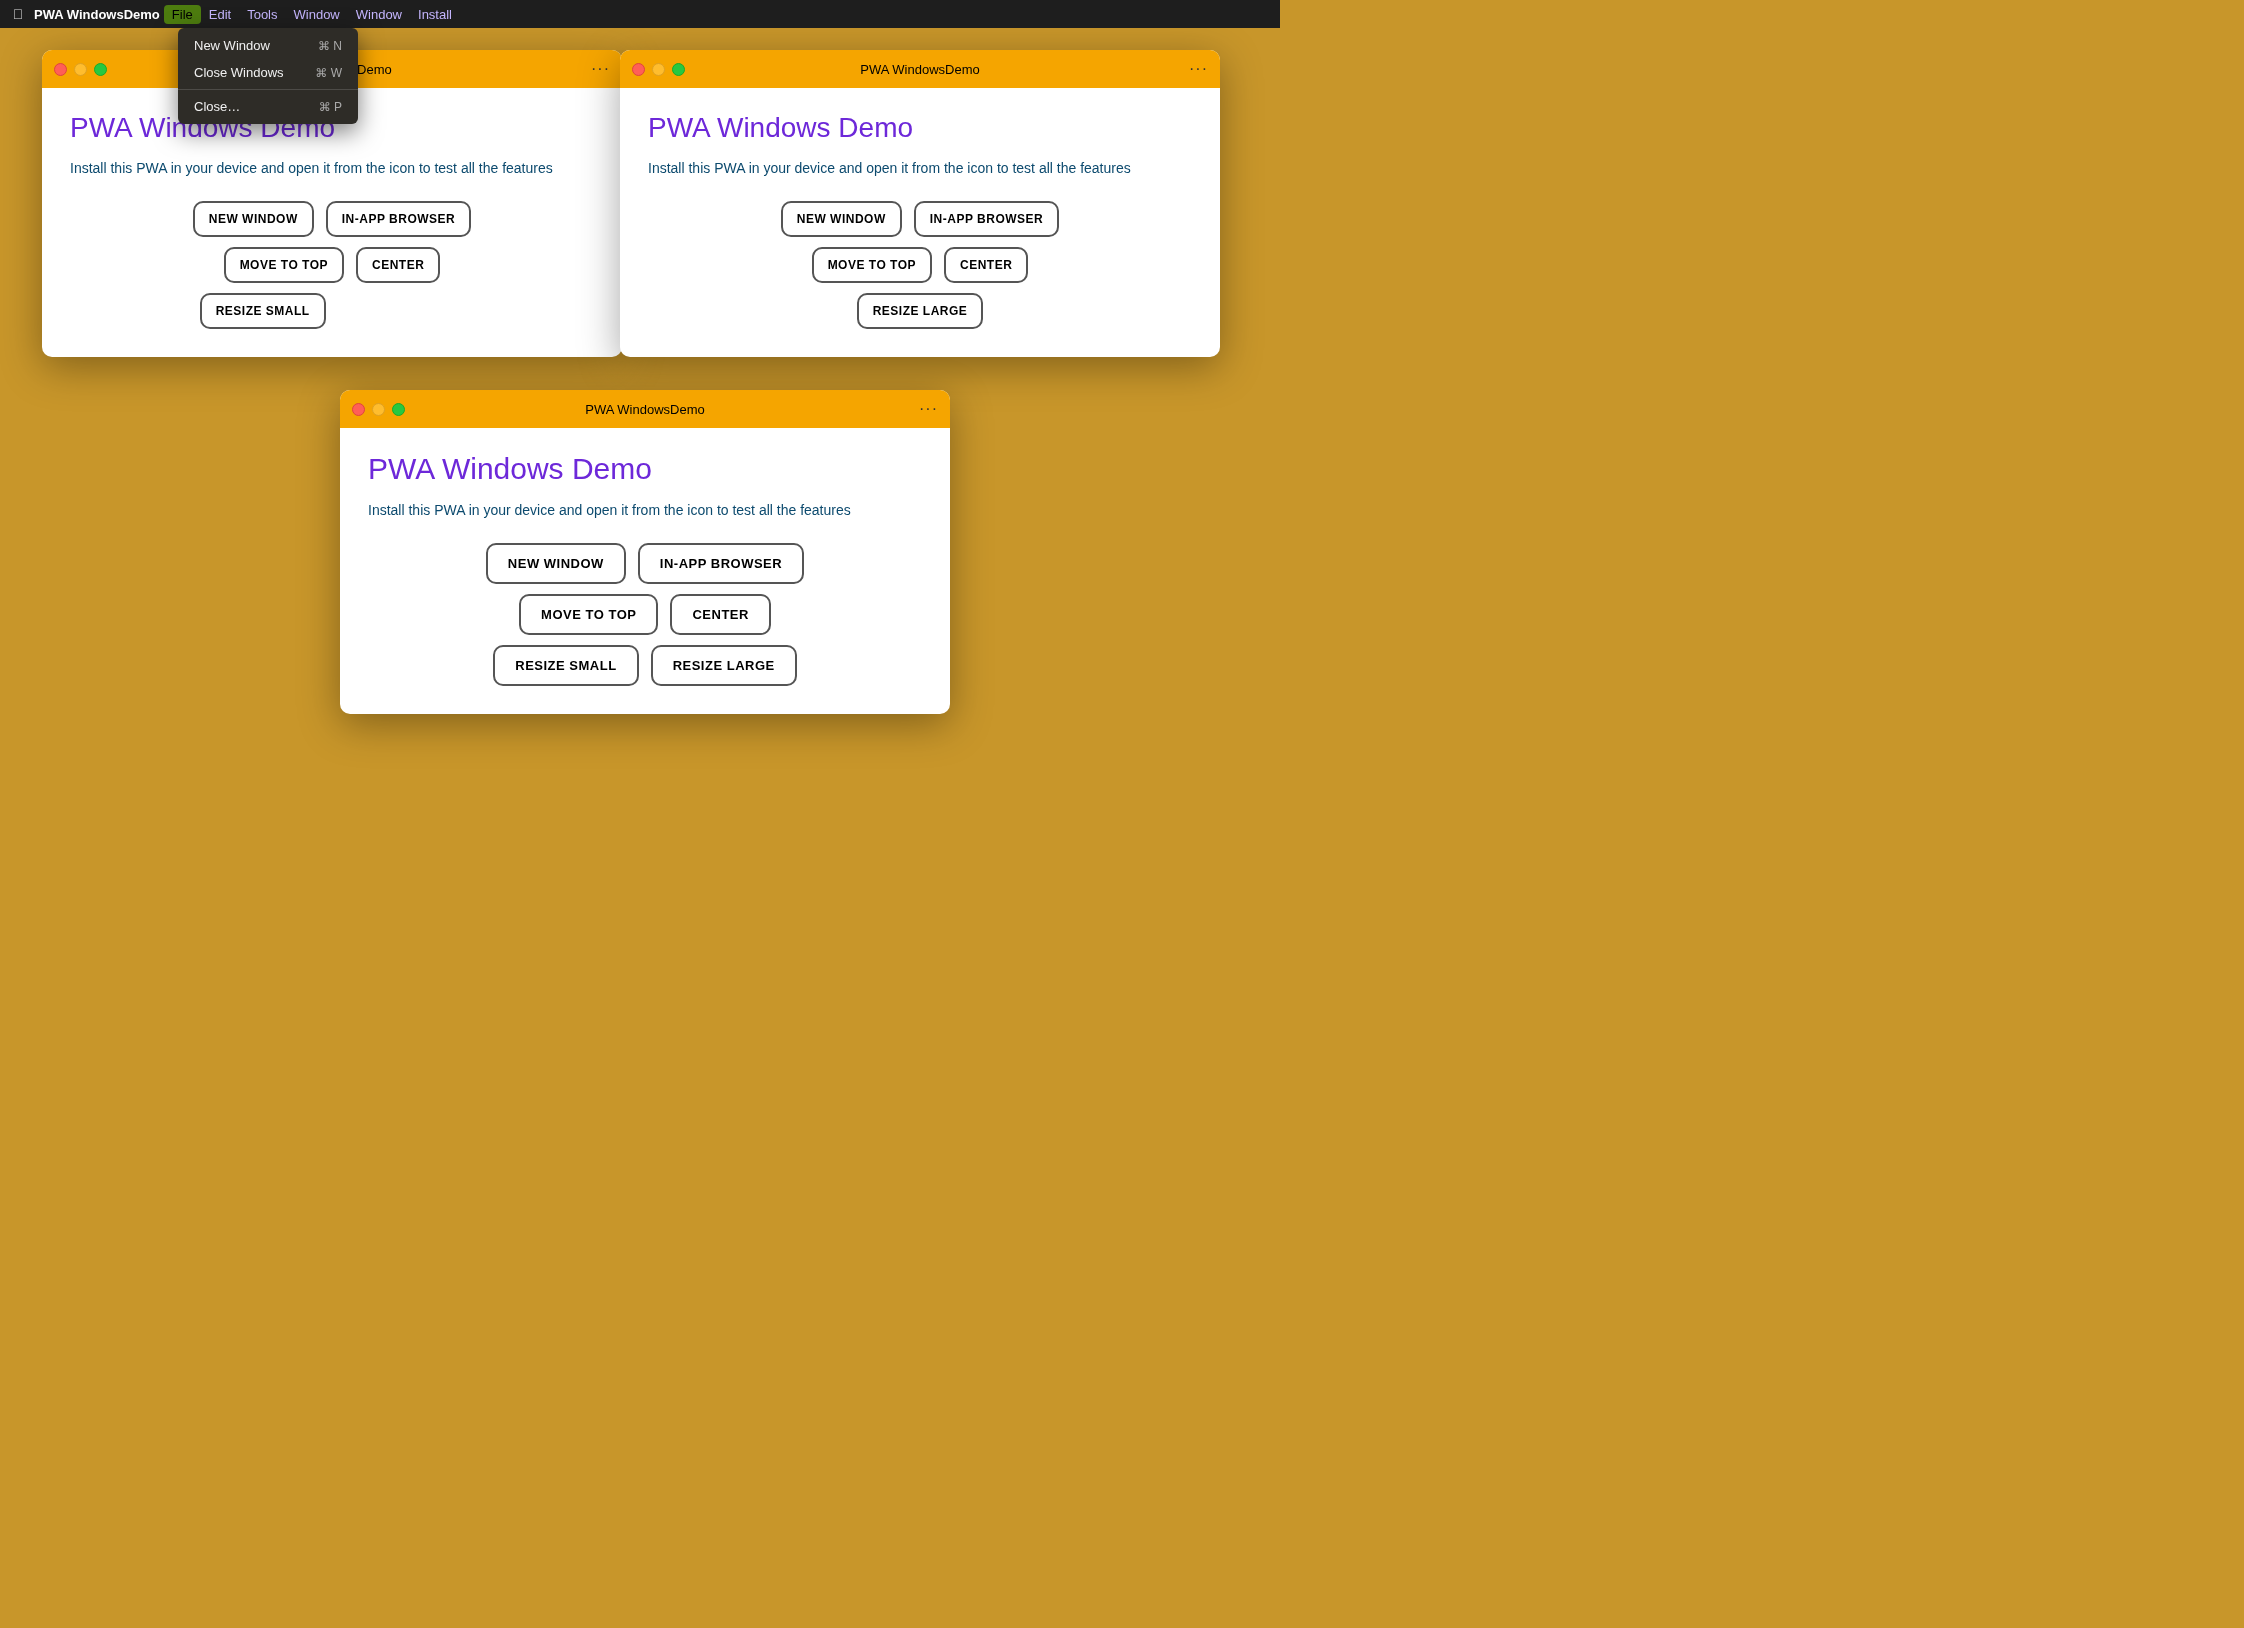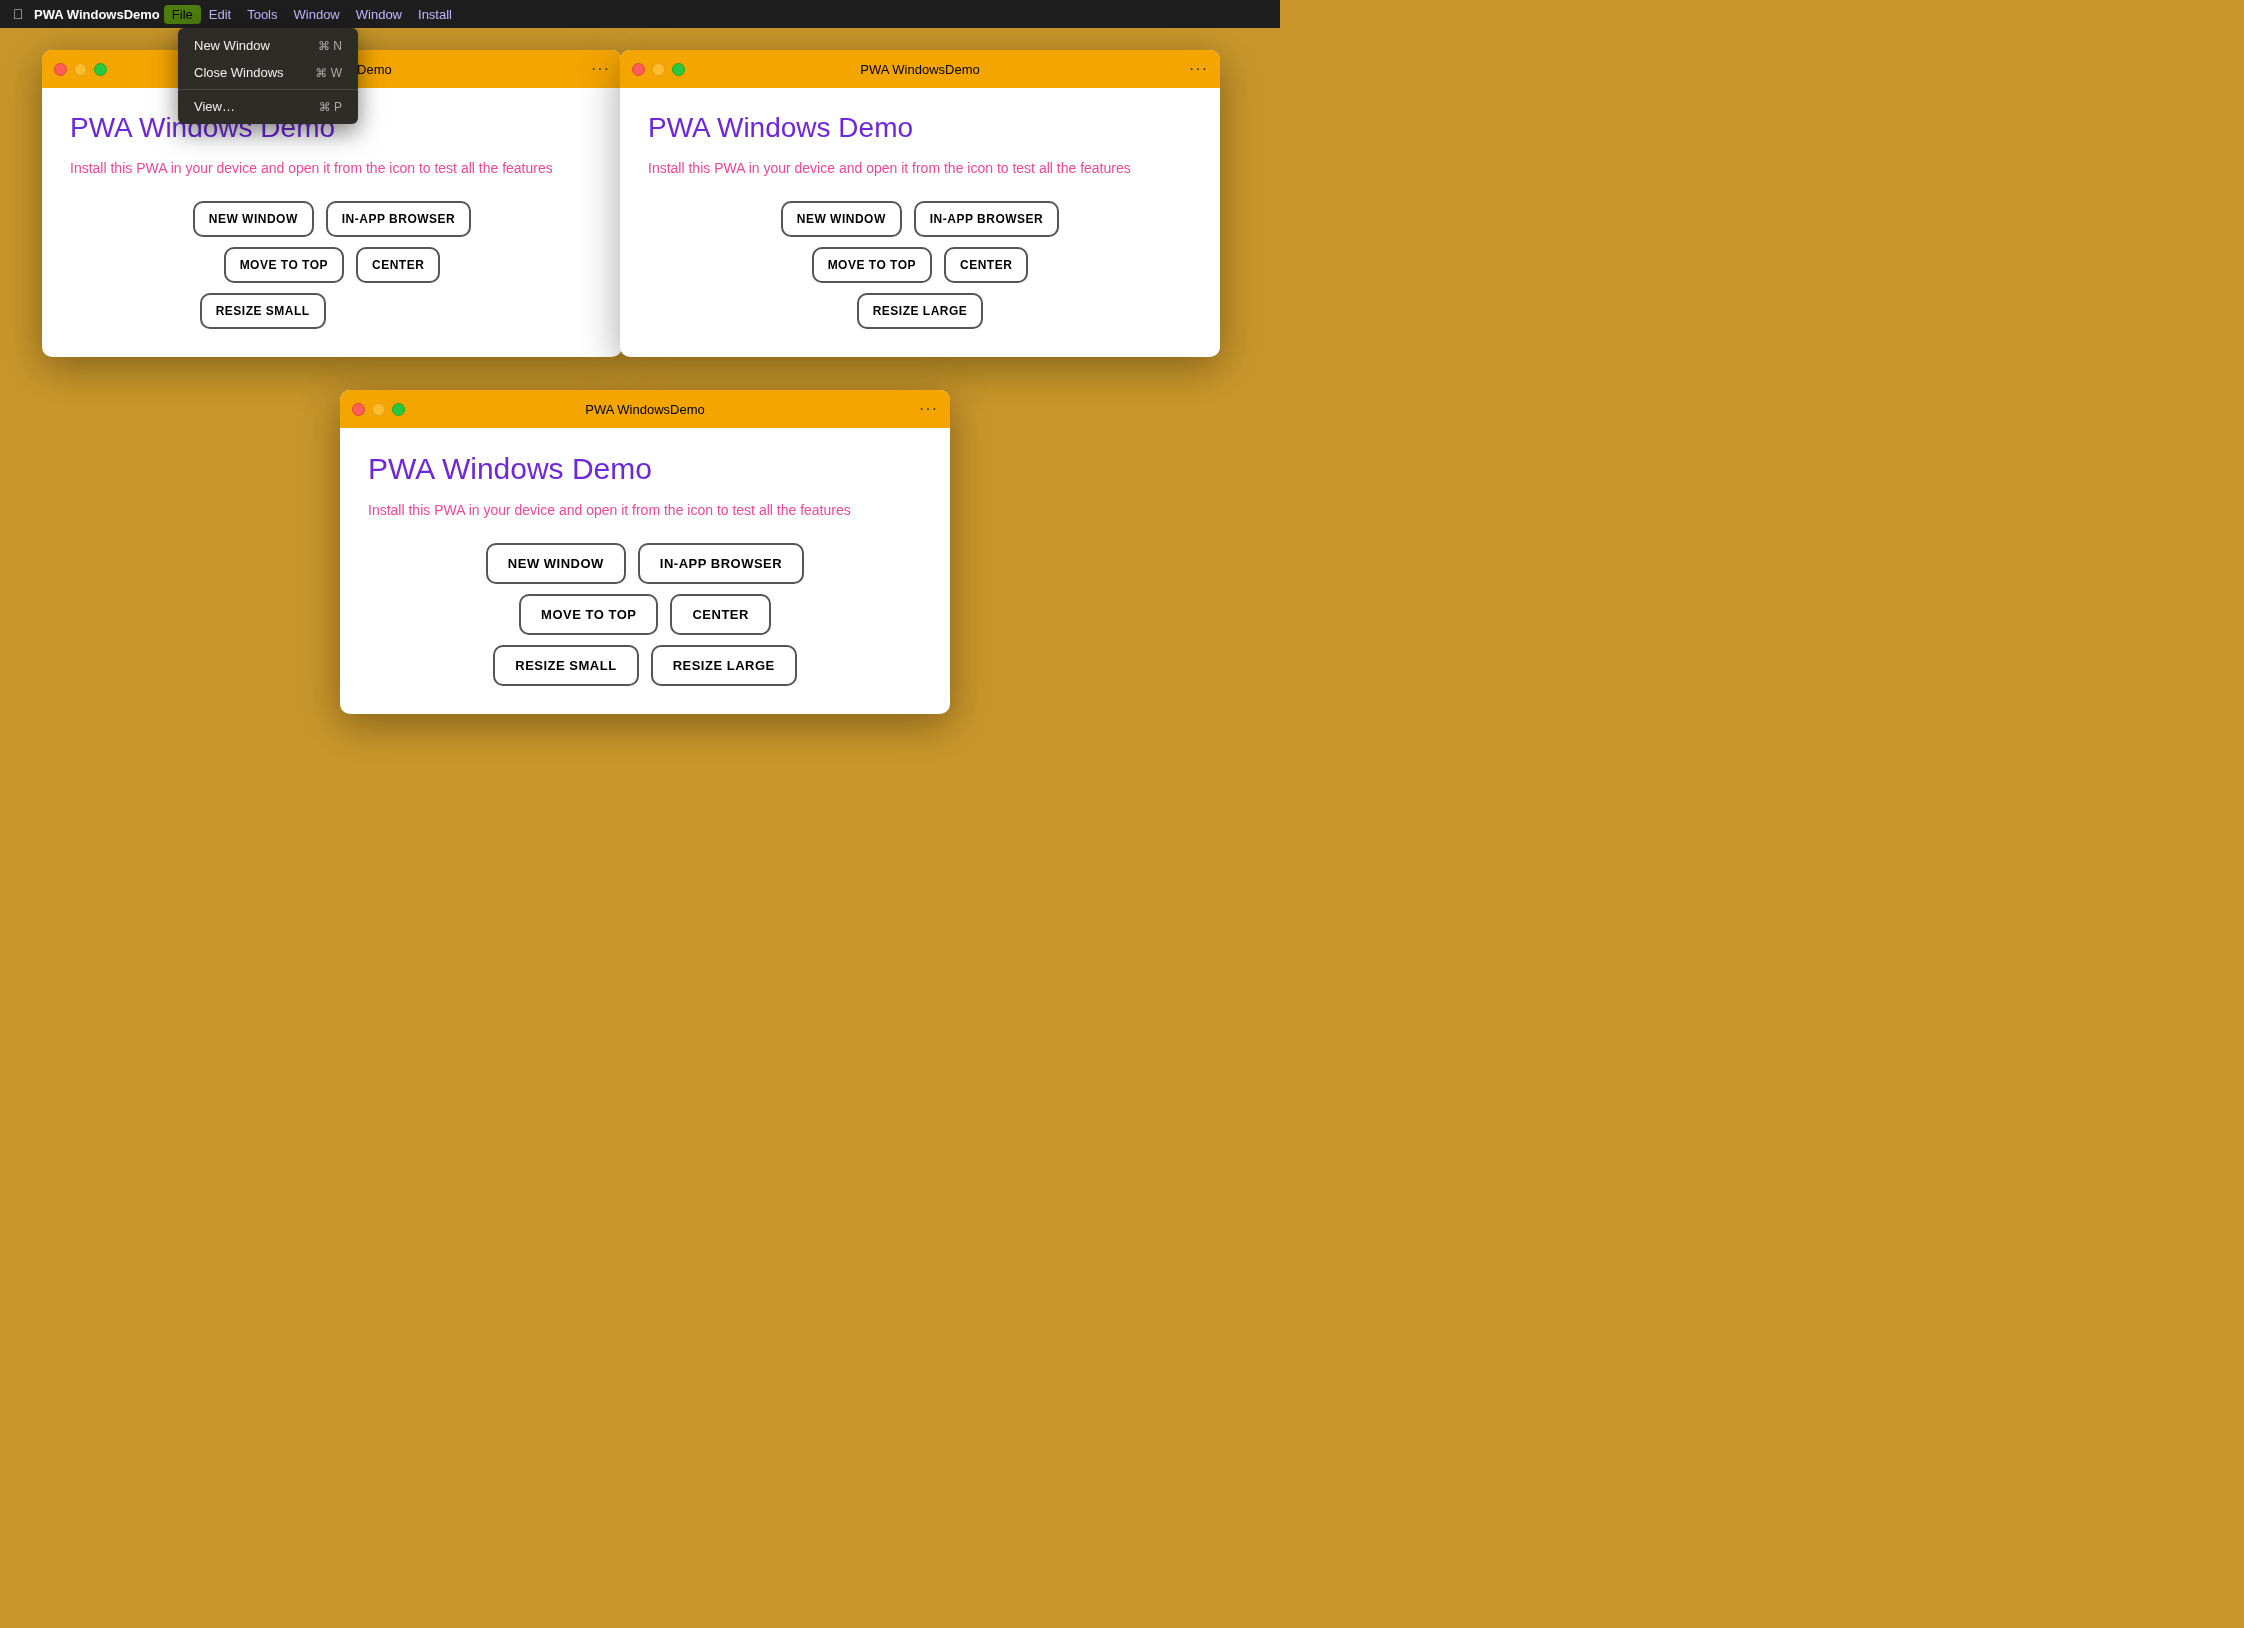--- a/index.html
+++ b/index.html
@@ -133,21 +133,21 @@
     }
     .pwa-title {
       font-size: 28px;
       font-weight: 400;
       text-align: left;
       margin-bottom: 14px;
       color: #6d28d9;
     }
     .pwa-desc {
       font-size: 14px;
-      color: #ec4899;
+      color: #0c4a6e;
       line-height: 1.5;
       margin-bottom: 22px;
     }
 
     .btn-grid {
       display: flex;
       flex-direction: column;
       align-items: center;
       gap: 10px;
     }
@@ -217,21 +217,21 @@
   <div class="dropdown-item">
     <span>New Window</span>
     <span class="shortcut">⌘ N</span>
   </div>
   <div class="dropdown-item">
     <span>Close Windows</span>
     <span class="shortcut">⌘ W</span>
   </div>
   <div class="dropdown-separator"></div>
   <div class="dropdown-item">
-    <span>View…</span>
+    <span>Close…</span>
     <span class="shortcut">⌘ P</span>
   </div>
 </div>
 
 <div class="pwa-window win1">
   <div class="window-titlebar">
     <div class="traffic-lights">
       <div class="tl tl-red"></div>
       <div class="tl tl-yellow"></div>
       <div class="tl tl-green"></div>

